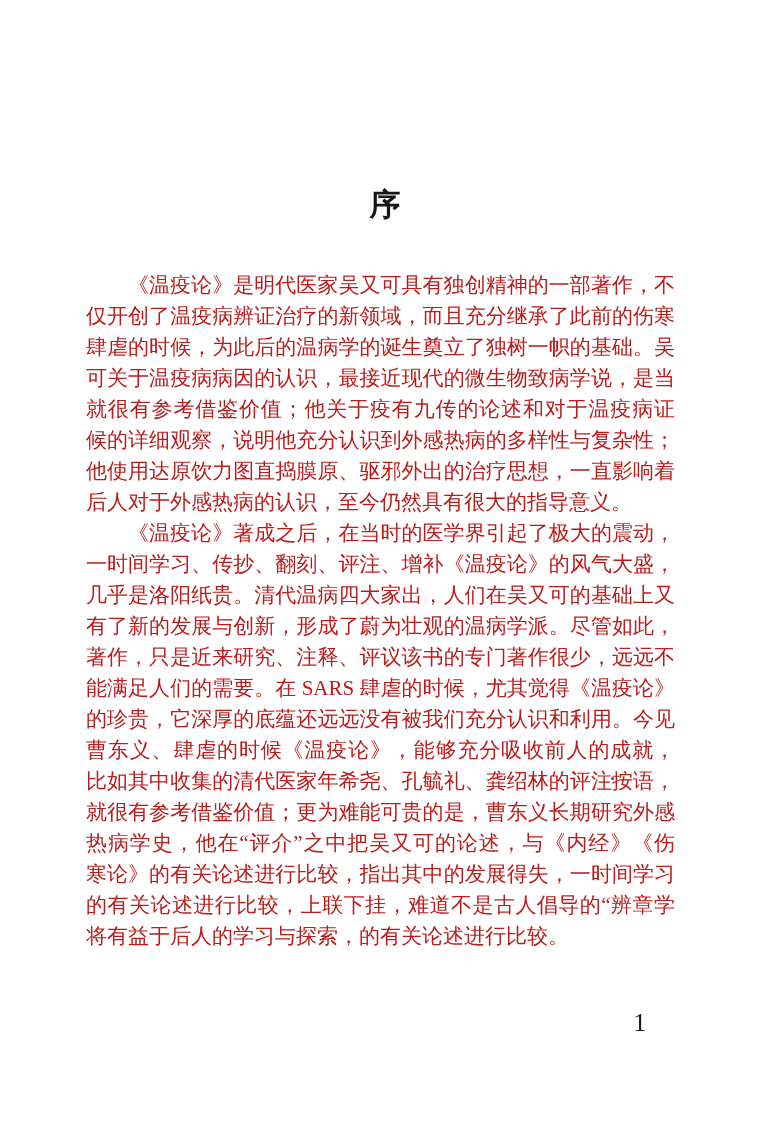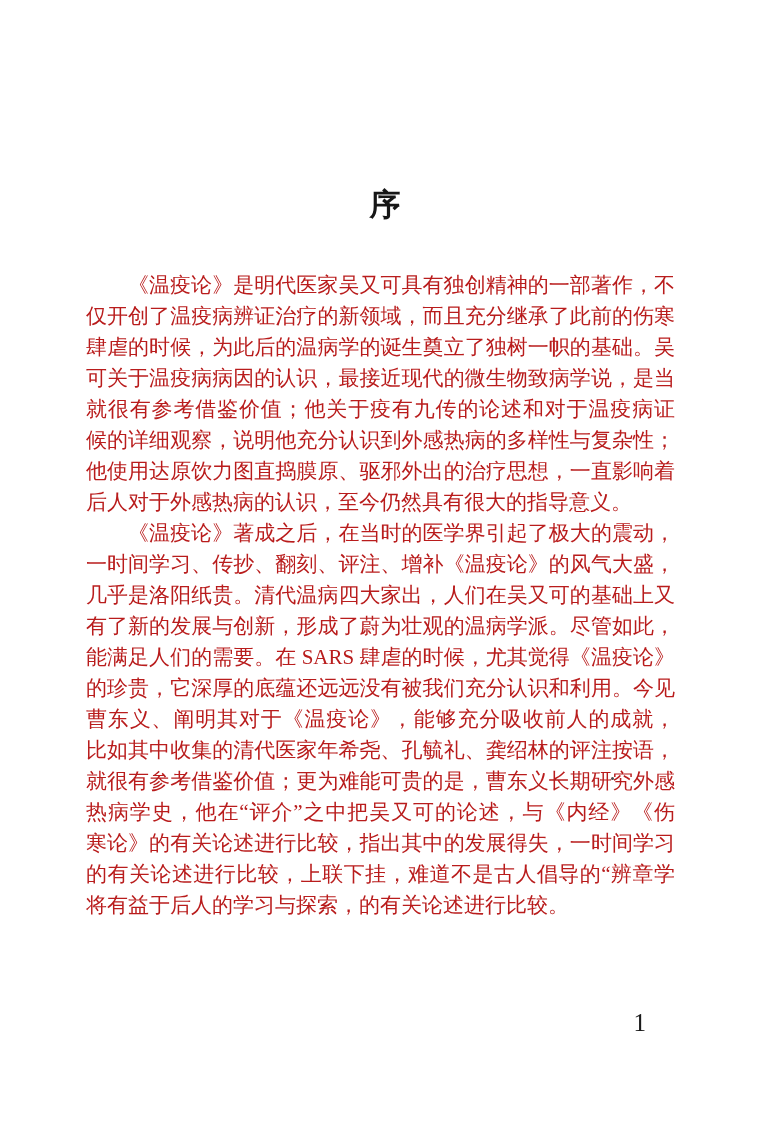--- a/index.html
+++ b/index.html
@@ -86,23 +86,24 @@
         <div class="line">就很有参考借鉴价值；他关于疫有九传的论述和对于温疫病证</div>
         <div class="line">候的详细观察，说明他充分认识到外感热病的多样性与复杂性；</div>
         <div class="line">他使用达原饮力图直捣膜原、驱邪外出的治疗思想，一直影响着</div>
         <div class="line p-end">后人对于外感热病的认识，至今仍然具有很大的指导意义。</div>
       </div>
       <div class="paragraph">
         <div class="line p-first">《温疫论》著成之后，在当时的医学界引起了极大的震动，</div>
         <div class="line">一时间学习、传抄、翻刻、评注、增补《温疫论》的风气大盛，</div>
         <div class="line">几乎是洛阳纸贵。清代温病四大家出，人们在吴又可的基础上又</div>
         <div class="line">有了新的发展与创新，形成了蔚为壮观的温病学派。尽管如此，</div>
+        <div class="line">著作，只是近来研究、注释、评议该书的专门著作很少，远远不</div>
         <div class="line">能满足人们的需要。在 SARS 肆虐的时候，尤其觉得《温疫论》</div>
         <div class="line">的珍贵，它深厚的底蕴还远远没有被我们充分认识和利用。今见</div>
-        <div class="line">曹东义、阐明其对于《温疫论》，能够充分吸收前人的成就，</div>
+        <div class="line">曹东义、肆虐的时候《温疫论》，能够充分吸收前人的成就，</div>
         <div class="line">比如其中收集的清代医家年希尧、孔毓礼、龚绍林的评注按语，</div>
         <div class="line">就很有参考借鉴价值；更为难能可贵的是，曹东义长期研究外感</div>
         <div class="line">热病学史，他在“评介”之中把吴又可的论述，与《内经》《伤</div>
         <div class="line">寒论》的有关论述进行比较，指出其中的发展得失，一时间学习</div>
         <div class="line">的有关论述进行比较，上联下挂，难道不是古人倡导的“辨章学</div>
         <div class="line p-end">将有益于后人的学习与探索，的有关论述进行比较。</div>
       </div>
     </div>
 
   <div class="speck"></div>

